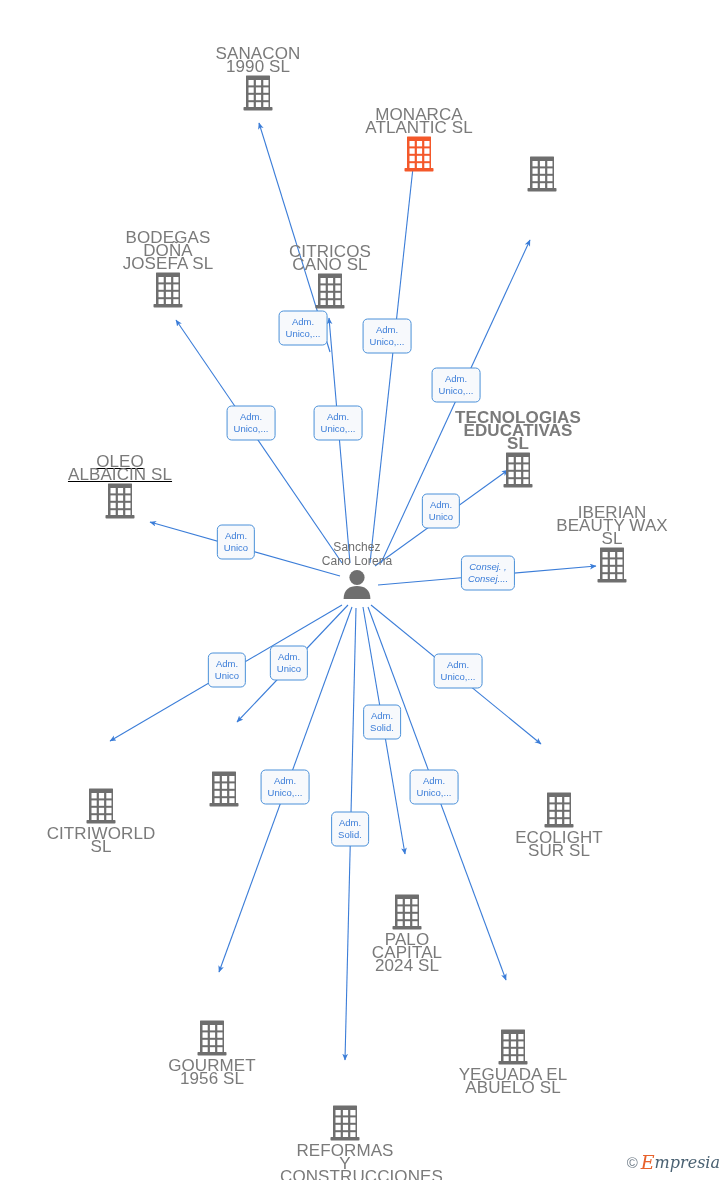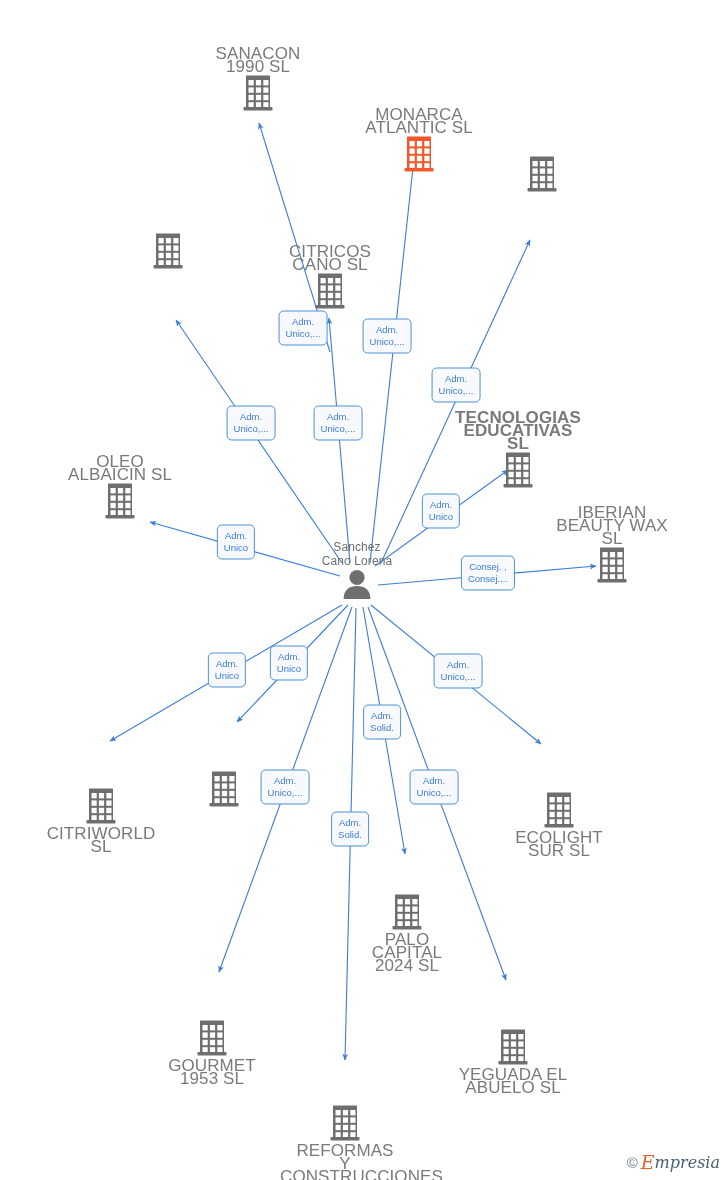--- a/index.html
+++ b/index.html
@@ -128,21 +128,21 @@
       <div class="edge-label" style="left: 456px; top: 385px;">Adm.
 Unico,...</div>
       <div class="edge-label" style="left: 251px; top: 423px;">Adm.
 Unico,...</div>
       <div class="edge-label" style="left: 338px; top: 423px;">Adm.
 Unico,...</div>
       <div class="edge-label" style="left: 441px; top: 511px;">Adm.
 Unico</div>
       <div class="edge-label" style="left: 236px; top: 542px;">Adm.
 Unico</div>
-      <div class="edge-label" style="left: 488px; top: 573px;">Consej. ,
+      <div class="edge-label" style="left: 488px; top: 573px; font-style: italic;">Consej. ,
 Consej....</div>
       <div class="edge-label" style="left: 227px; top: 670px;">Adm.
 Unico</div>
       <div class="edge-label" style="left: 289px; top: 663px;">Adm.
 Unico</div>
       <div class="edge-label" style="left: 458px; top: 671px;">Adm.
 Unico,...</div>
       <div class="edge-label" style="left: 382px; top: 722px;">Adm.
 Solid.</div>
       <div class="edge-label" style="left: 285px; top: 787px;">Adm.
@@ -205,20 +205,23 @@
             <rect x="6.5" y="20.8" width="5.2" height="5.4" fill="#ffffff"></rect>
             <rect x="13.9" y="20.8" width="5.2" height="5.4" fill="#ffffff"></rect>
             <rect x="21.3" y="20.8" width="5.2" height="5.4" fill="#ffffff"></rect>
             <rect x="6.5" y="28.200000000000003" width="5.2" height="5.4" fill="#ffffff"></rect>
             <rect x="13.9" y="28.200000000000003" width="5.2" height="7.4" fill="#ffffff"></rect>
             <rect x="21.3" y="28.200000000000003" width="5.2" height="5.4" fill="#ffffff"></rect>
     <rect x="1.5" y="33" width="29" height="3.6" rx="0.8" fill="#6e6e6e"></rect>
   </svg></span>
       </div>
       <div class="node" style="left: 168px; top: 231px;">
+        <div class="node-label">BODEGAS
+DOÑA
+JOSEFA  SL</div>
         <span class="icon-wrap"><svg width="32" height="38" viewBox="0 0 32 38">
     <rect x="4" y="1.5" width="24" height="32" rx="0.5" fill="#6e6e6e"></rect>
     <rect x="6.5" y="6" width="5.2" height="5.4" fill="#ffffff"></rect>
             <rect x="13.9" y="6" width="5.2" height="5.4" fill="#ffffff"></rect>
             <rect x="21.3" y="6" width="5.2" height="5.4" fill="#ffffff"></rect>
             <rect x="6.5" y="13.4" width="5.2" height="5.4" fill="#ffffff"></rect>
             <rect x="13.9" y="13.4" width="5.2" height="5.4" fill="#ffffff"></rect>
             <rect x="21.3" y="13.4" width="5.2" height="5.4" fill="#ffffff"></rect>
             <rect x="6.5" y="20.8" width="5.2" height="5.4" fill="#ffffff"></rect>
             <rect x="13.9" y="20.8" width="5.2" height="5.4" fill="#ffffff"></rect>
@@ -262,21 +265,21 @@
             <rect x="21.3" y="13.4" width="5.2" height="5.4" fill="#ffffff"></rect>
             <rect x="6.5" y="20.8" width="5.2" height="5.4" fill="#ffffff"></rect>
             <rect x="13.9" y="20.8" width="5.2" height="5.4" fill="#ffffff"></rect>
             <rect x="21.3" y="20.8" width="5.2" height="5.4" fill="#ffffff"></rect>
             <rect x="6.5" y="28.200000000000003" width="5.2" height="5.4" fill="#ffffff"></rect>
             <rect x="13.9" y="28.200000000000003" width="5.2" height="7.4" fill="#ffffff"></rect>
             <rect x="21.3" y="28.200000000000003" width="5.2" height="5.4" fill="#ffffff"></rect>
     <rect x="1.5" y="33" width="29" height="3.6" rx="0.8" fill="#6e6e6e"></rect>
   </svg></span>
       </div>
-      <div class="node" style="left: 120px; top: 455px;">
+      <div class="node" style="left: 120px; top: 455px; text-decoration: underline;">
         <div class="node-label">OLEO
 ALBAICIN  SL</div>
         <span class="icon-wrap"><svg width="32" height="38" viewBox="0 0 32 38">
     <rect x="4" y="1.5" width="24" height="32" rx="0.5" fill="#6e6e6e"></rect>
     <rect x="6.5" y="6" width="5.2" height="5.4" fill="#ffffff"></rect>
             <rect x="13.9" y="6" width="5.2" height="5.4" fill="#ffffff"></rect>
             <rect x="21.3" y="6" width="5.2" height="5.4" fill="#ffffff"></rect>
             <rect x="6.5" y="13.4" width="5.2" height="5.4" fill="#ffffff"></rect>
             <rect x="13.9" y="13.4" width="5.2" height="5.4" fill="#ffffff"></rect>
             <rect x="21.3" y="13.4" width="5.2" height="5.4" fill="#ffffff"></rect>
@@ -399,21 +402,21 @@
             <rect x="21.3" y="13.4" width="5.2" height="5.4" fill="#ffffff"></rect>
             <rect x="6.5" y="20.8" width="5.2" height="5.4" fill="#ffffff"></rect>
             <rect x="13.9" y="20.8" width="5.2" height="5.4" fill="#ffffff"></rect>
             <rect x="21.3" y="20.8" width="5.2" height="5.4" fill="#ffffff"></rect>
             <rect x="6.5" y="28.200000000000003" width="5.2" height="5.4" fill="#ffffff"></rect>
             <rect x="13.9" y="28.200000000000003" width="5.2" height="7.4" fill="#ffffff"></rect>
             <rect x="21.3" y="28.200000000000003" width="5.2" height="5.4" fill="#ffffff"></rect>
     <rect x="1.5" y="33" width="29" height="3.6" rx="0.8" fill="#6e6e6e"></rect>
   </svg></span>
         <div class="node-label">GOURMET
-1953  SL</div>
+1956  SL</div>
       </div>
       <div class="node" style="left: 513px; top: 1027px;">
         <span class="icon-wrap"><svg width="32" height="38" viewBox="0 0 32 38">
     <rect x="4" y="1.5" width="24" height="32" rx="0.5" fill="#6e6e6e"></rect>
     <rect x="6.5" y="6" width="5.2" height="5.4" fill="#ffffff"></rect>
             <rect x="13.9" y="6" width="5.2" height="5.4" fill="#ffffff"></rect>
             <rect x="21.3" y="6" width="5.2" height="5.4" fill="#ffffff"></rect>
             <rect x="6.5" y="13.4" width="5.2" height="5.4" fill="#ffffff"></rect>
             <rect x="13.9" y="13.4" width="5.2" height="5.4" fill="#ffffff"></rect>
             <rect x="21.3" y="13.4" width="5.2" height="5.4" fill="#ffffff"></rect>

